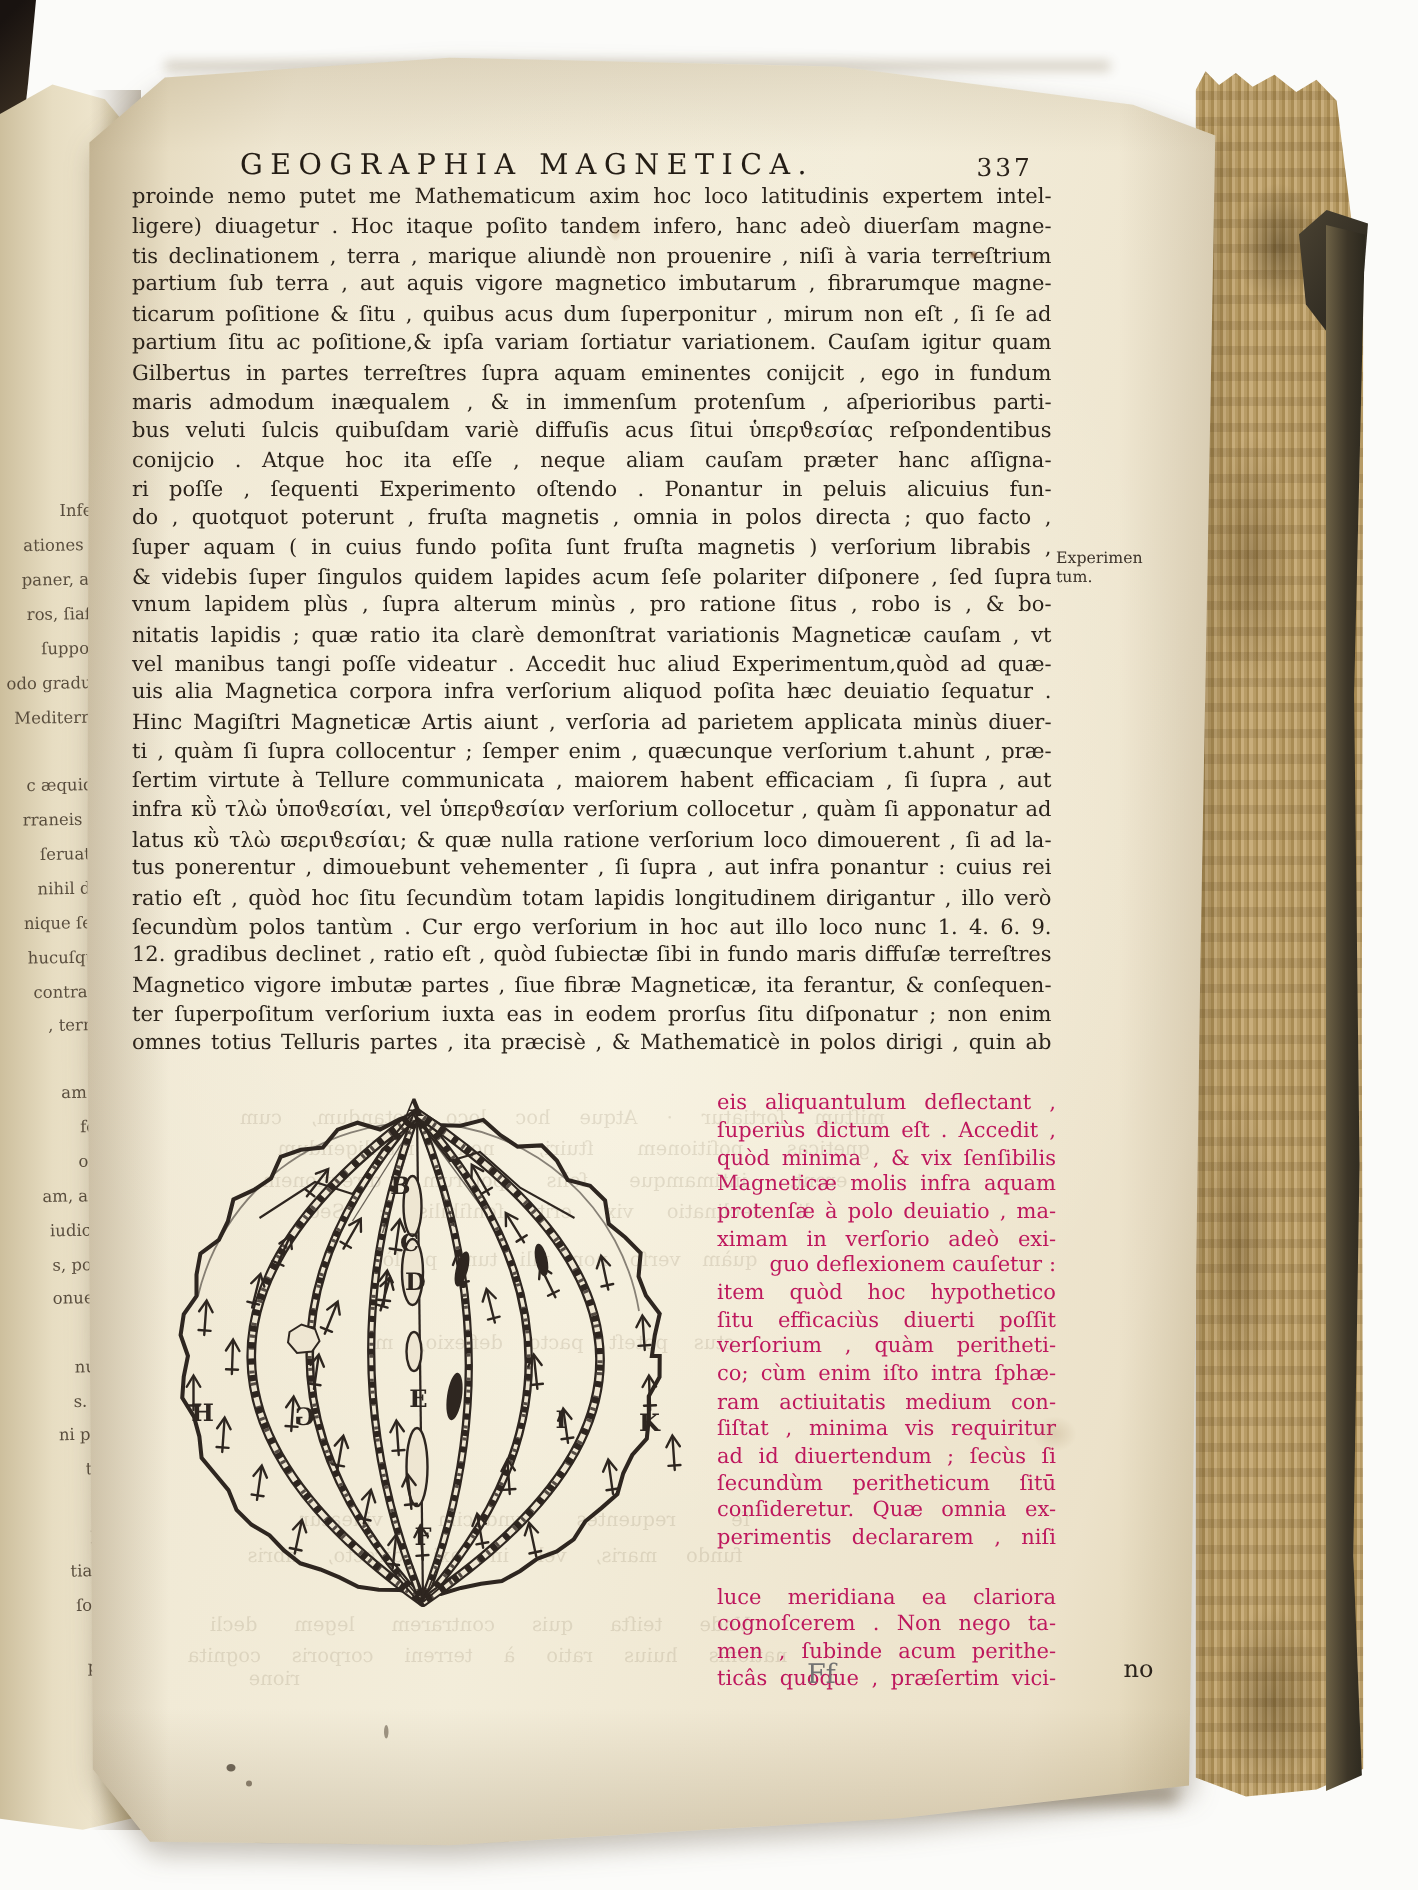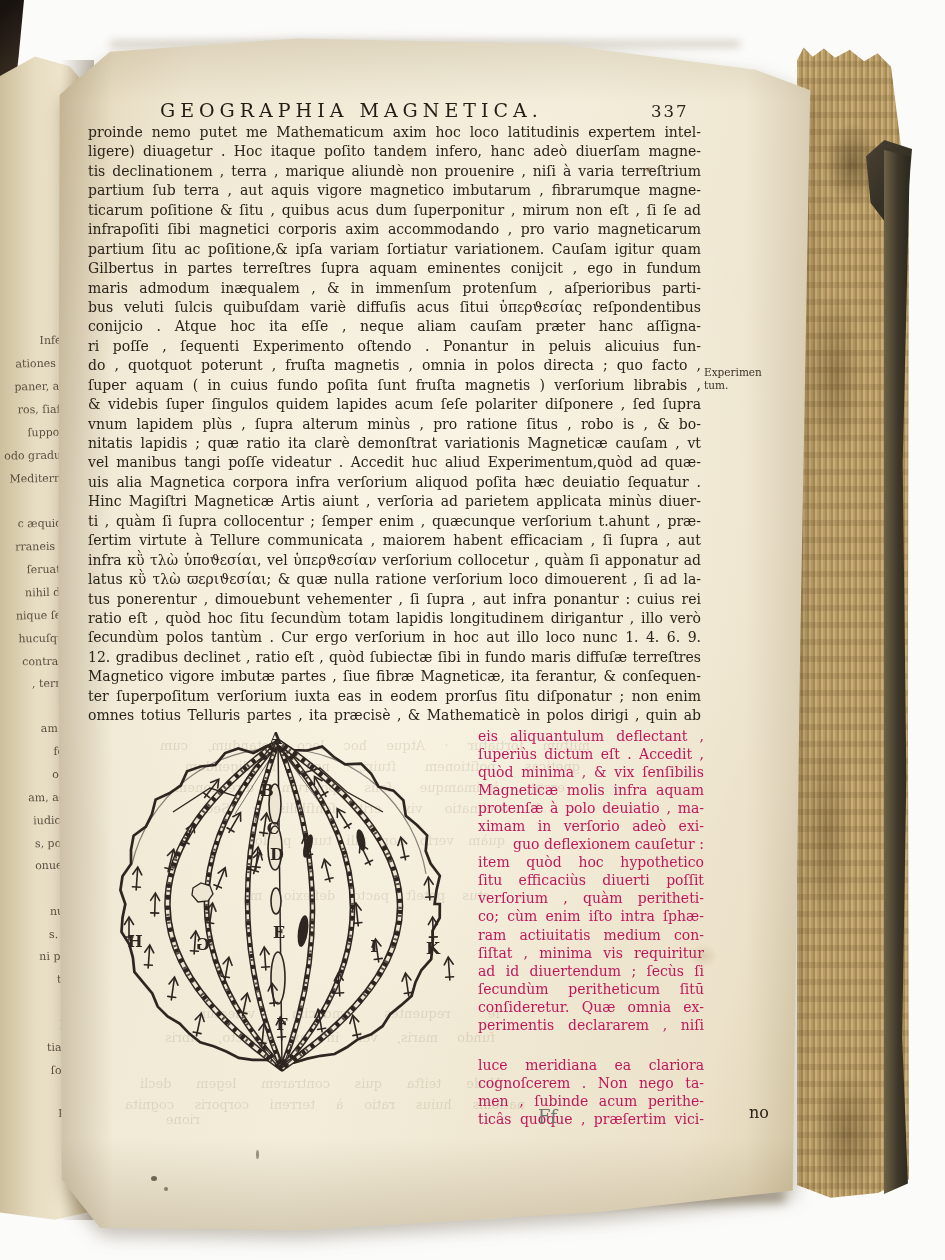--- a/index.html
+++ b/index.html
@@ -142,21 +142,20 @@
 
   <div class="abs title ink">GEOGRAPHIA MAGNETICA.</div>
   <div class="abs pagenum">337</div>
 
   <div class="abs body-lines">
       <div class="bl" style="transform: translateY(-0.35px);">proinde nemo putet me Mathematicum axim hoc loco latitudinis expertem intel-</div>
       <div class="bl" style="transform: translateY(0px);">ligere) diuagetur . Hoc itaque poſito tandem infero, hanc adeò diuerſam magne-</div>
       <div class="bl" style="transform: translateY(0.35px);">tis declinationem , terra , marique aliundè non prouenire , niſi à varia terreſtrium</div>
       <div class="bl" style="transform: translateY(-0.35px);">partium ſub terra , aut aquis vigore magnetico imbutarum , fibrarumque magne-</div>
       <div class="bl" style="transform: translateY(0px);">ticarum poſitione &amp; ſitu , quibus acus dum ſuperponitur , mirum non eſt , ſi ſe ad</div>
-      <div class="bl" style="transform: translateY(0.35px);">infrapoſiti ſibi magnetici corporis axim accommodando , pro vario magneticarum</div>
       <div class="bl" style="transform: translateY(-0.35px);">partium ſitu ac poſitione,&amp; ipſa variam ſortiatur variationem. Cauſam igitur quam</div>
       <div class="bl" style="transform: translateY(0px);">Gilbertus in partes terreſtres ſupra aquam eminentes conijcit , ego in fundum</div>
       <div class="bl" style="transform: translateY(0.35px);">maris admodum inæqualem , &amp; in immenſum protenſum , aſperioribus parti-</div>
       <div class="bl" style="transform: translateY(-0.35px);">bus veluti ſulcis quibuſdam variè diffuſis acus ſitui ὑπερϑεσίας reſpondentibus</div>
       <div class="bl" style="transform: translateY(0px);">conijcio . Atque hoc ita eſſe , neque aliam cauſam præter hanc aſſigna-</div>
       <div class="bl" style="transform: translateY(0.35px);">ri poſſe , ſequenti Experimento oſtendo . Ponantur in peluis alicuius fun-</div>
       <div class="bl" style="transform: translateY(-0.35px);">do , quotquot poterunt , fruſta magnetis , omnia in polos directa ; quo facto ,</div>
       <div class="bl" style="transform: translateY(0px);">ſuper aquam ( in cuius fundo poſita ſunt fruſta magnetis ) verſorium librabis ,</div>
       <div class="bl" style="transform: translateY(0.35px);">&amp; videbis ſuper ſingulos quidem lapides acum ſeſe polariter diſponere , ſed ſupra</div>
       <div class="bl" style="transform: translateY(-0.35px);">vnum lapidem plùs , ſupra alterum minùs , pro ratione ſitus , robo is , &amp; bo-</div>

